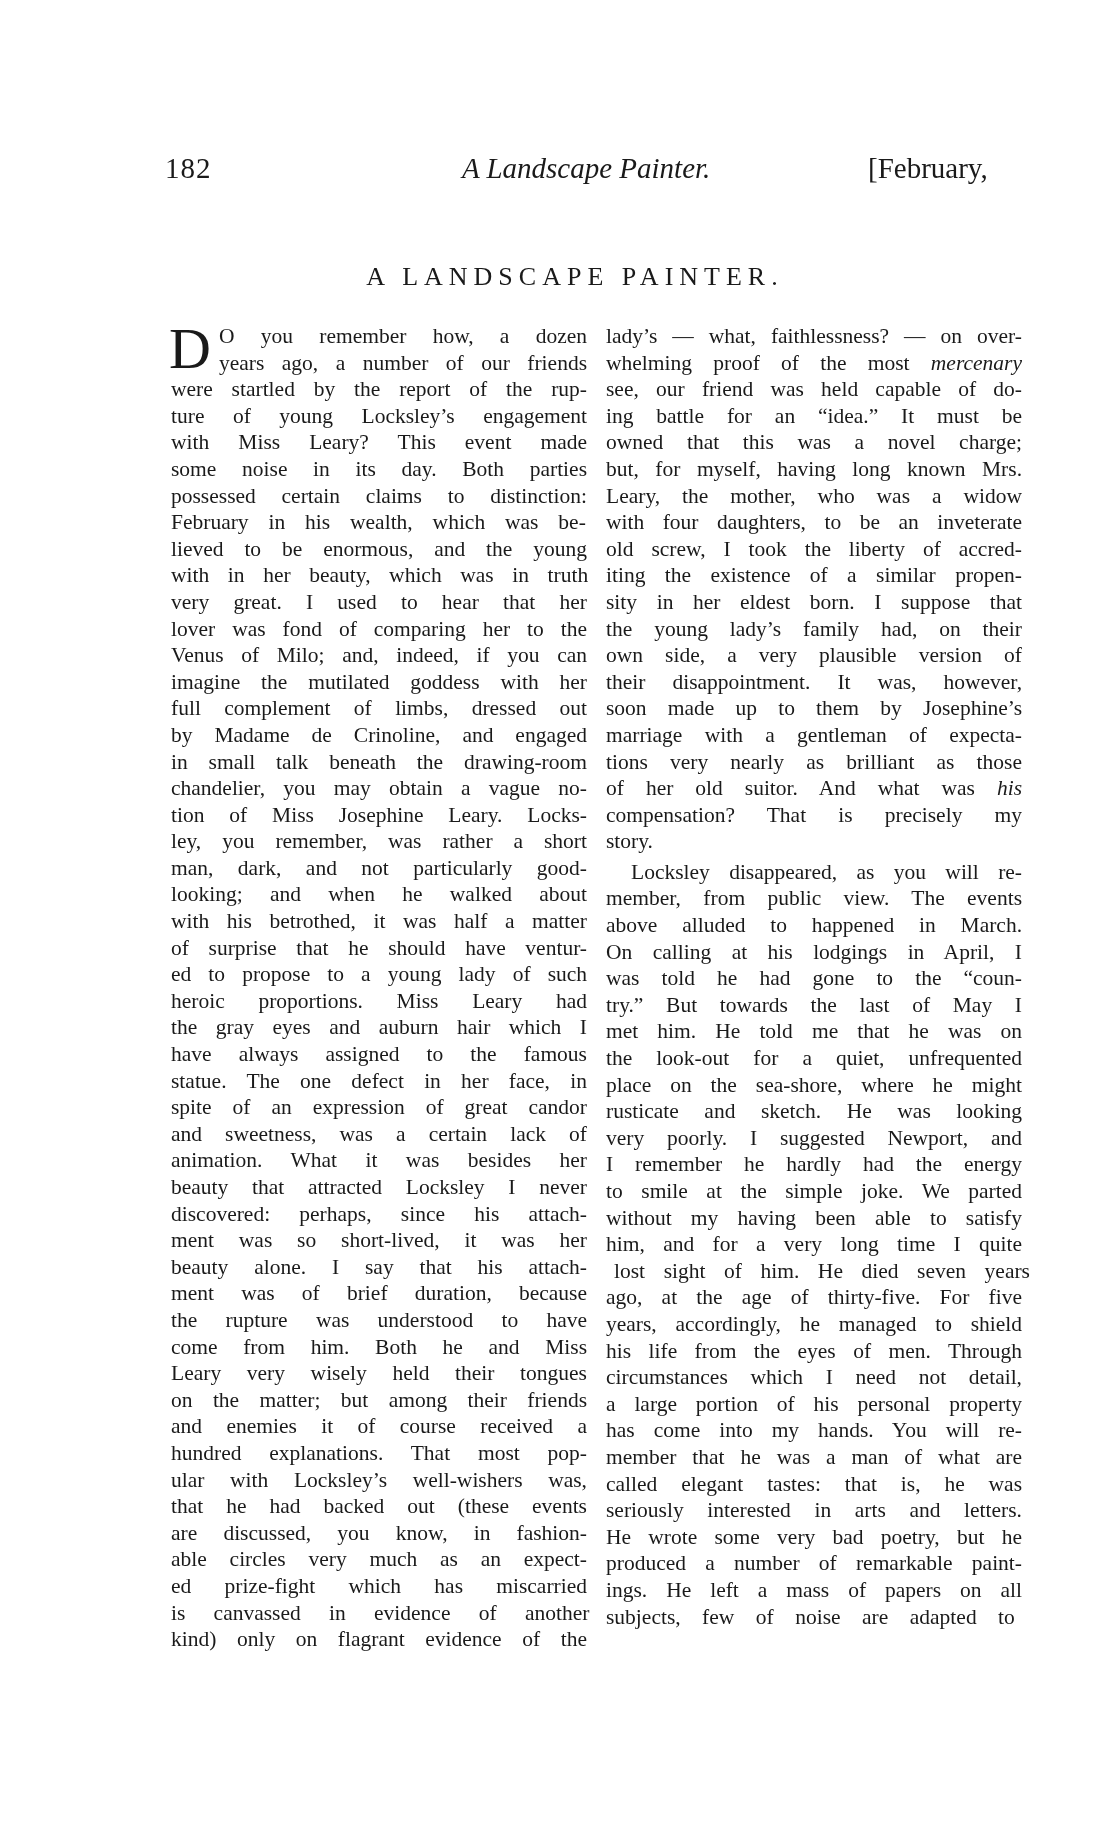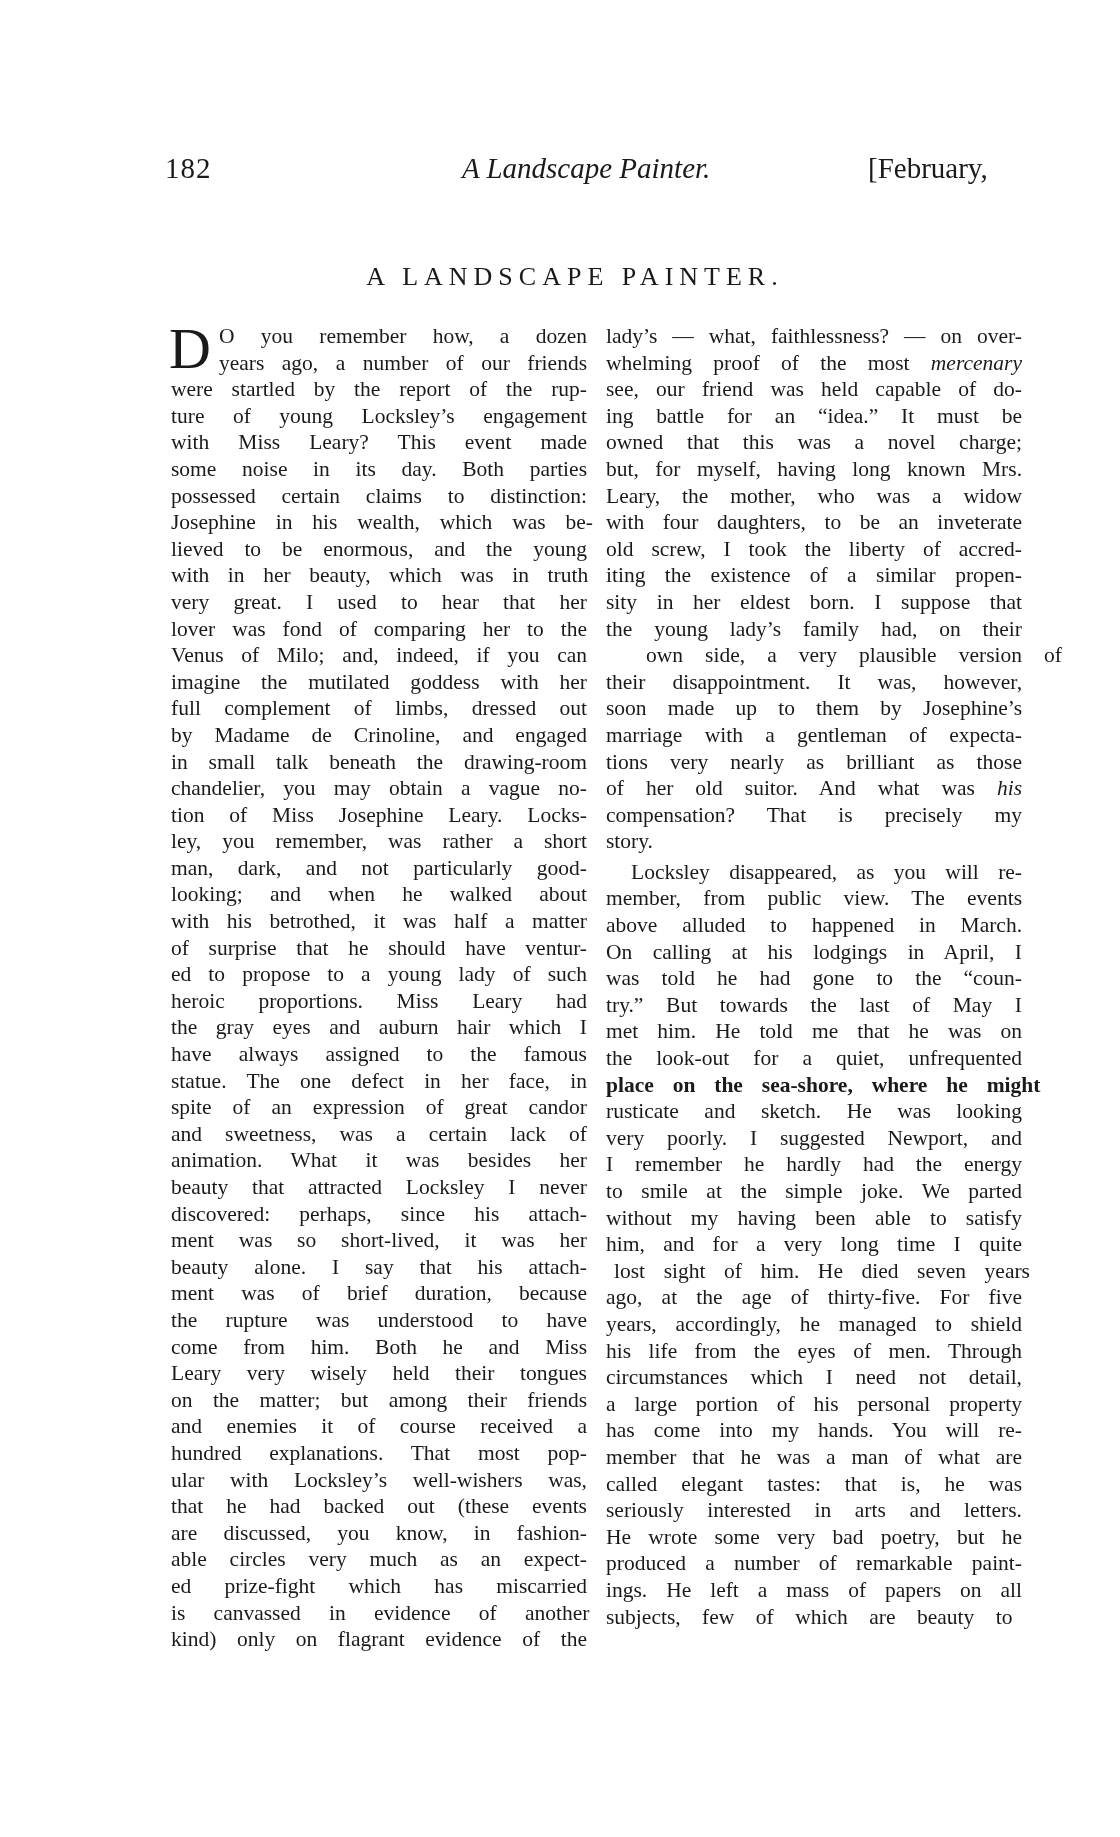--- a/index.html
+++ b/index.html
@@ -51,21 +51,21 @@
   <div class="article-title">A LANDSCAPE PAINTER.</div>
 
   <div class="column col-left" id="col-left">
       <div class="line dropcap-line first-line-line" style="text-align-last: left; text-align: left; word-spacing: 20.86px;"><span class="dropcap">D</span><span>O you remember how, a dozen</span></div>
       <div class="line dropcap-line" style="text-align-last: left; text-align: left; word-spacing: 12.08px;">years ago, a number of our friends</div>
       <div class="line" style="text-align-last: left; text-align: left; word-spacing: 13.46px;">were startled by the report of the rup-</div>
       <div class="line" style="text-align-last: left; text-align: left; word-spacing: 23.1px;">ture of young Locksley’s engagement</div>
       <div class="line" style="text-align-last: left; text-align: left; word-spacing: 23.69px;">with Miss Leary? This event made</div>
       <div class="line" style="text-align-last: left; text-align: left; word-spacing: 20.3px;">some noise in its day. Both parties</div>
       <div class="line" style="text-align-last: left; text-align: left; word-spacing: 20.4px;">possessed certain claims to distinction:</div>
-      <div class="line" style="text-align-last: left; text-align: left; word-spacing: 14.5px;">Josephine in his wealth, which was be-</div>
+      <div class="line" style="text-align-last: left; text-align: left; word-spacing: 14.5px;">February in his wealth, which was be-</div>
       <div class="line" style="text-align-last: left; text-align: left; word-spacing: 15.49px;">lieved to be enormous, and the young</div>
       <div class="line" style="text-align-last: left; text-align: left; word-spacing: 13.23px;">with in her beauty, which was in truth</div>
       <div class="line" style="text-align-last: left; text-align: left; word-spacing: 18.83px;">very great. I used to hear that her</div>
       <div class="line" style="text-align-last: left; text-align: left; word-spacing: 11.58px;">lover was fond of comparing her to the</div>
       <div class="line" style="text-align-last: left; text-align: left; word-spacing: 12.26px;">Venus of Milo; and, indeed, if you can</div>
       <div class="line" style="text-align-last: left; text-align: left; word-spacing: 15.49px;">imagine the mutilated goddess with her</div>
       <div class="line" style="text-align-last: left; text-align: left; word-spacing: 17.99px;">full complement of limbs, dressed out</div>
       <div class="line" style="text-align-last: left; text-align: left; word-spacing: 16.57px;">by Madame de Crinoline, and engaged</div>
       <div class="line" style="text-align-last: left; text-align: left; word-spacing: 15.49px;">in small talk beneath the drawing-room</div>
       <div class="line" style="text-align-last: left; text-align: left; word-spacing: 12.86px;">chandelier, you may obtain a vague no-</div>
@@ -108,51 +108,51 @@
       <div class="line" style="text-align-last: left; text-align: left; word-spacing: 11.84px;">see, our friend was held capable of do-</div>
       <div class="line" style="text-align-last: left; text-align: left; word-spacing: 17.47px;">ing battle for an “idea.” It must be</div>
       <div class="line" style="text-align-last: left; text-align: left; word-spacing: 18.25px;">owned that this was a novel charge;</div>
       <div class="line" style="text-align-last: left; text-align: left; word-spacing: 11.11px;">but, for myself, having long known Mrs.</div>
       <div class="line" style="text-align-last: left; text-align: left; word-spacing: 16.57px;">Leary, the mother, who was a widow</div>
       <div class="line" style="text-align-last: left; text-align: left; word-spacing: 13.11px;">with four daughters, to be an inveterate</div>
       <div class="line" style="text-align-last: left; text-align: left; word-spacing: 12.55px;">old screw, I took the liberty of accred-</div>
       <div class="line" style="text-align-last: left; text-align: left; word-spacing: 14.01px;">iting the existence of a similar propen-</div>
       <div class="line" style="text-align-last: left; text-align: center; word-spacing: 14.22px;">sity in her eldest born. I suppose that</div>
       <div class="line" style="text-align-last: left; text-align: left; word-spacing: 16.49px;">the young lady’s family had, on their</div>
-      <div class="line" style="text-align-last: left; text-align: left; word-spacing: 16.69px; margin-left: 40px;">own side, a very plausible version of</div>
+      <div class="line" style="text-align-last: left; text-align: left; word-spacing: 16.69px;">own side, a very plausible version of</div>
       <div class="line" style="text-align-last: left; text-align: left; word-spacing: 21.67px;">their disappointment. It was, however,</div>
       <div class="line" style="text-align-last: left; text-align: left; word-spacing: 15.79px;">soon made up to them by Josephine’s</div>
       <div class="line" style="text-align-last: left; text-align: left; word-spacing: 16.94px;">marriage with a gentleman of expecta-</div>
       <div class="line" style="text-align-last: left; text-align: left; word-spacing: 16.79px;">tions very nearly as brilliant as those</div>
       <div class="line" style="text-align-last: left; text-align: left; word-spacing: 16.6px;"><span>of her old suitor. And what was <em>his</em></span></div>
       <div class="line" style="text-align-last: left; text-align: left; word-spacing: 26.78px;">compensation? That is precisely my</div>
       <div class="line last">story.</div>
       <div class="line indent" style="margin-top: 4px; text-align-last: left; text-align: left; word-spacing: 13.96px;">Locksley disappeared, as you will re-</div>
       <div class="line" style="text-align-last: left; text-align: left; word-spacing: 16.98px;">member, from public view. The events</div>
       <div class="line" style="text-align-last: left; text-align: left; word-spacing: 19.44px;">above alluded to happened in March.</div>
       <div class="line" style="text-align-last: left; text-align: left; word-spacing: 15.06px;">On calling at his lodgings in April, I</div>
       <div class="line" style="text-align-last: left; text-align: left; word-spacing: 16.7px;">was told he had gone to the “coun-</div>
       <div class="line" style="text-align-last: left; text-align: left; word-spacing: 17.32px;">try.” But towards the last of May I</div>
       <div class="line" style="text-align-last: left; text-align: left; word-spacing: 13.71px;">met him. He told me that he was on</div>
       <div class="line" style="text-align-last: left; text-align: left; word-spacing: 18.72px;">the look-out for a quiet, unfrequented</div>
-      <div class="line" style="text-align-last: left; text-align: right; word-spacing: 13.51px; font-weight: bold;">place on the sea-shore, where he might</div>
+      <div class="line" style="text-align-last: left; text-align: right; word-spacing: 13.51px;">place on the sea-shore, where he might</div>
       <div class="line" style="text-align-last: left; text-align: left; word-spacing: 20.15px;">rusticate and sketch. He was looking</div>
       <div class="line" style="text-align-last: left; text-align: left; word-spacing: 17.44px;">very poorly. I suggested Newport, and</div>
       <div class="line" style="text-align-last: left; text-align: left; word-spacing: 16.47px;">I remember he hardly had the energy</div>
       <div class="line" style="text-align-last: left; text-align: left; word-spacing: 13.16px;">to smile at the simple joke. We parted</div>
       <div class="line" style="text-align-last: left; text-align: left; word-spacing: 13.8px;">without my having been able to satisfy</div>
       <div class="line" style="text-align-last: left; text-align: left; word-spacing: 12.97px;">him, and for a very long time I quite</div>
       <div class="line" style="text-align-last: left; text-align: left; word-spacing: 13.19px; margin-left: 8px;">lost sight of him. He died seven years</div>
       <div class="line" style="text-align-last: left; text-align: left; word-spacing: 13.8px;">ago, at the age of thirty-five. For five</div>
       <div class="line" style="text-align-last: left; text-align: left; word-spacing: 13.39px;">years, accordingly, he managed to shield</div>
       <div class="line" style="text-align-last: left; text-align: left; word-spacing: 12.06px;">his life from the eyes of men. Through</div>
       <div class="line" style="text-align-last: left; text-align: left; word-spacing: 17.29px;">circumstances which I need not detail,</div>
       <div class="line" style="text-align-last: left; text-align: left; word-spacing: 13.47px;">a large portion of his personal property</div>
       <div class="line" style="text-align-last: left; text-align: left; word-spacing: 13.62px;">has come into my hands. You will re-</div>
       <div class="line" style="text-align-last: left; text-align: left; word-spacing: 10.51px;">member that he was a man of what are</div>
       <div class="line" style="text-align-last: left; text-align: left; word-spacing: 18.49px;">called elegant tastes: that is, he was</div>
       <div class="line" style="text-align-last: left; text-align: left; word-spacing: 18.24px;">seriously interested in arts and letters.</div>
       <div class="line" style="text-align-last: left; text-align: left; word-spacing: 11.86px;">He wrote some very bad poetry, but he</div>
       <div class="line" style="text-align-last: left; text-align: left; word-spacing: 13.83px;">produced a number of remarkable paint-</div>
       <div class="line" style="text-align-last: left; text-align: left; word-spacing: 13.56px;">ings. He left a mass of papers on all</div>
-      <div class="line" style="text-align-last: left; text-align: left; word-spacing: 16.1px;">subjects, few of which are beauty to</div>
+      <div class="line" style="text-align-last: left; text-align: left; word-spacing: 16.1px;">subjects, few of noise are adapted to</div>
     </div>
 </div>
 
 </body></html>

